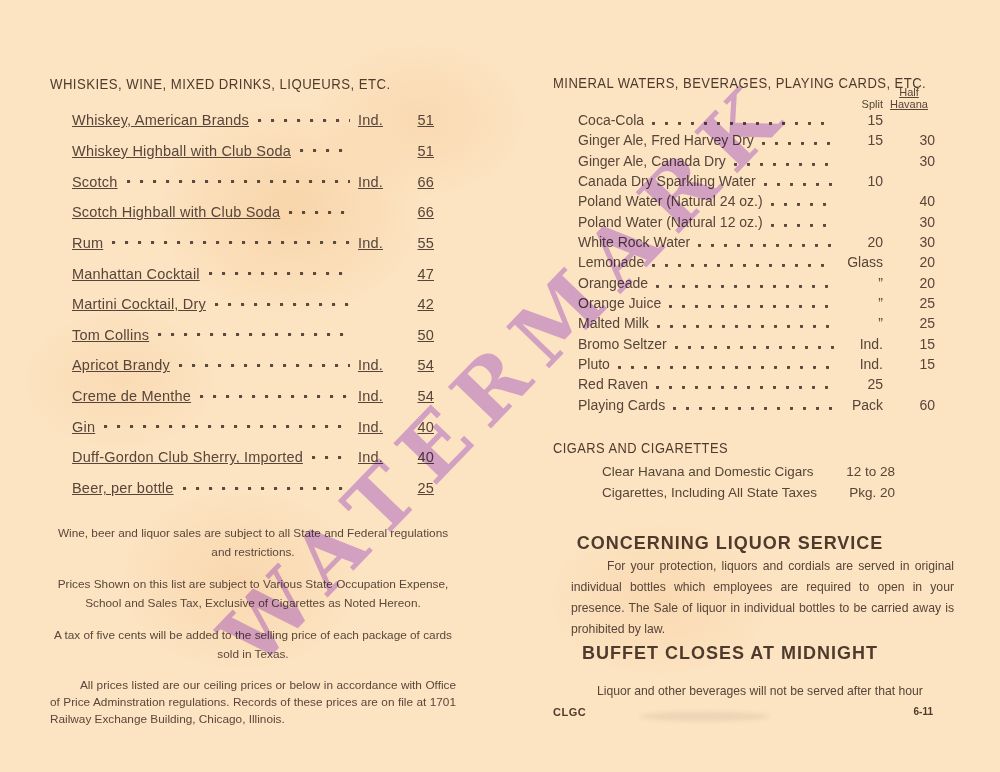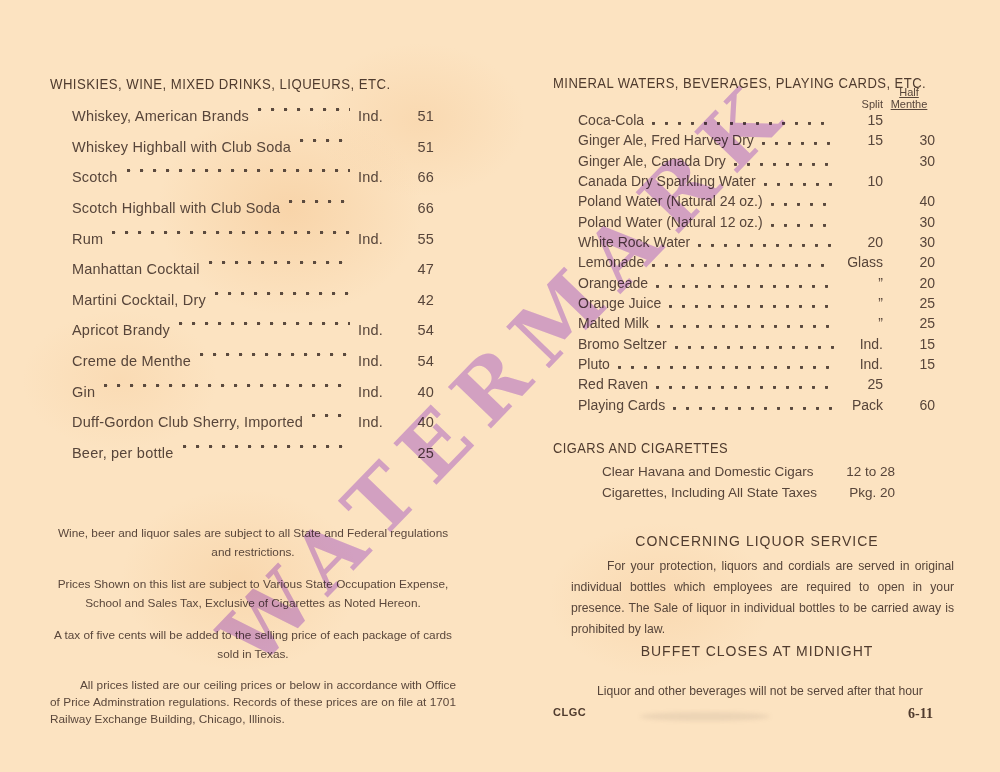--- a/index.html
+++ b/index.html
@@ -19,22 +19,22 @@
     font-family:"DejaVu Serif", serif; font-weight:bold; font-size:82px; letter-spacing:16px;
     white-space:nowrap; mix-blend-mode:multiply; opacity:0.92; pointer-events:none; z-index:5;
   }
   .sec-title { position:absolute; font-size:15px; letter-spacing:0.5px; color:#4f3b2e;
     white-space:nowrap; transform:scaleX(0.88); transform-origin:left center; }
   .t-left  { left:50px; top:75px; }
   .t-right { left:553px; top:75px; font-size:14.5px; transform:scaleX(0.9); }
 
   
   #left-items { position:absolute; left:72px; top:102px; width:362px; }
-  .lrow { display:flex; align-items:flex-start; height:30.65px; padding-top:6px; box-sizing:border-box;
-    font-size:14.5px; letter-spacing:0.2px; }
+  .lrow { display:flex; align-items:center; height:30.65px; padding-top:6px; box-sizing:border-box;
+    font-size:14.5px; letter-spacing:0.2px;text-decoration:underline; }
   .lbl { white-space:nowrap; }
   .leader { flex:1 1 auto; height:3px; margin:0 4px 0 9px;
     background:radial-gradient(circle at 1.6px 1.5px, #5b4a3e 1.5px, transparent 2px) left bottom repeat-x;
     background-size:13px 3px; }
   .lunit { width:44px; padding-left:4px; box-sizing:border-box; white-space:nowrap; }
   .lprice { width:36px; text-align:right; white-space:nowrap; }
 
   
   #left-notes { position:absolute; left:50px; top:524px; width:406px; font-size:11.8px;
     color:#5a473b; line-height:19px; }
@@ -56,33 +56,33 @@
     background-size:13px 3px; }
   .runit { width:46px; text-align:right; white-space:nowrap; }
   .rhalf { width:52px; text-align:right; white-space:nowrap; }
 
   .cigars-title { position:absolute; left:553px; top:440px; font-size:14px; letter-spacing:0.5px;
     color:#4f3b2e; white-space:nowrap; transform:scaleX(0.92); transform-origin:left center; }
   #cigar-items { position:absolute; left:578px; top:462px; width:317px; }
   .crow { display:flex; align-items:baseline; height:21px; padding-top:2px; box-sizing:border-box; font-size:13.5px;margin-left:24px; }
   .cval { width:72px; text-align:right; white-space:nowrap; }
 
-  .center-title { position:absolute; left:566px; width:382px; text-align:center; font-size:14px;
-    letter-spacing:1px; color:#4f3b2e; white-space:nowrap; }
+  .center-title { position:absolute; left:539px; width:382px; text-align:center; font-size:18px;
+    letter-spacing:1px; color:#4f3b2e; white-space:nowrap;font-weight:bold; }
   .liq-title { top:533px; }
   .liq-body { position:absolute; left:571px; top:556px; width:383px; font-size:12.2px;
     line-height:21px; text-align:justify; text-indent:36px; margin:0; color:#57453a; }
   .buf-title { top:643px; }
   .buf-body { position:absolute; left:553px; top:668px; width:382px; font-size:12.2px;
     text-align:center; margin:16px; color:#57453a; }
 
   .footer-left { position:absolute; left:553px; top:706px; font-size:11px; font-weight:bold;
     letter-spacing:0.5px; color:#4f3b2e; }
   .footer-right { position:absolute; left:853px; top:706px; width:80px; text-align:right;
-    font-size:14px; font-weight:600; color:#4f3b2e;font-family:Liberation Serif, serif; }
+    font-size:10px; font-weight:600; color:#4f3b2e; }
   .smudge { position:absolute; left:640px; top:712px; width:130px; height:9px; border-radius:50%;
     background:rgba(120,108,95,0.12); filter:blur(2px); }
 </style>
 </head>
 <body>
 
 <div class="page">
 
   <div class="watermark" style="color: rgb(210, 174, 255);">WATERMARK</div>
 
@@ -124,20 +124,26 @@
         <span class="lunit"></span>
         <span class="lprice">47</span>
       </div>
       <div class="lrow">
         <span class="lbl">Martini Cocktail, Dry</span>
         <span class="leader"></span>
         <span class="lunit"></span>
         <span class="lprice">42</span>
       </div>
       <div class="lrow">
+        <span class="lbl">Tom Collins</span>
+        <span class="leader"></span>
+        <span class="lunit"></span>
+        <span class="lprice">50</span>
+      </div>
+      <div class="lrow">
         <span class="lbl">Apricot Brandy</span>
         <span class="leader"></span>
         <span class="lunit">Ind.</span>
         <span class="lprice">54</span>
       </div>
       <div class="lrow">
         <span class="lbl">Creme de Menthe</span>
         <span class="leader"></span>
         <span class="lunit">Ind.</span>
         <span class="lprice">54</span>
@@ -168,21 +174,21 @@
       <p class="note justify">All prices listed are our ceiling prices or below in accordance with Office of Price Adminstration regulations.  Records of these prices are on file at 1701 Railway Exchange Building, Chicago, Illinois.</p>
     </div>
 
   <div class="sec-title t-right">MINERAL WATERS, BEVERAGES, PLAYING CARDS, ETC.</div>
 
   <div class="rhead">
     <div class="fill"></div>
     <div class="split-h">Split</div>
     <div class="half-h">
       <span>Half</span><br>
-      <span>Menthe</span>
+      <span>Havana</span>
     </div>
   </div>
 
   <div id="right-items">
       <div class="rrow">
         <span class="lbl">Coca-Cola</span>
         <span class="leader"></span>
         <span class="runit">15</span>
         <span class="rhalf"></span>
       </div>

